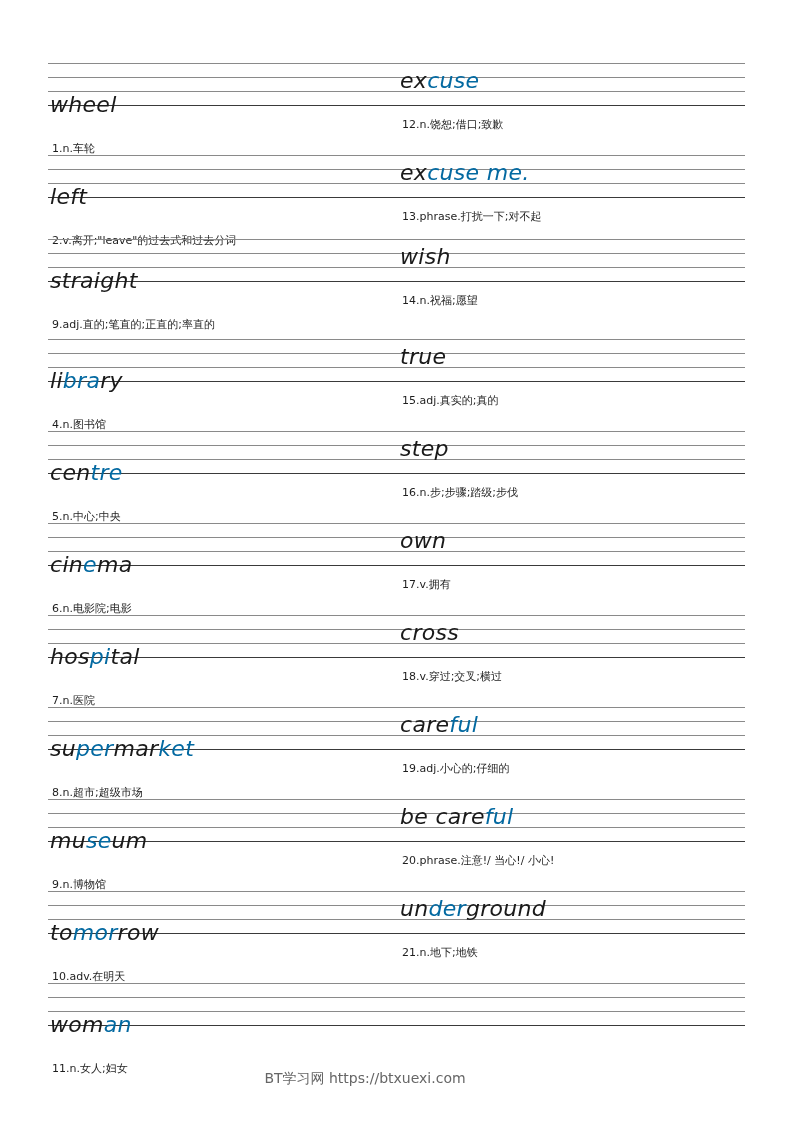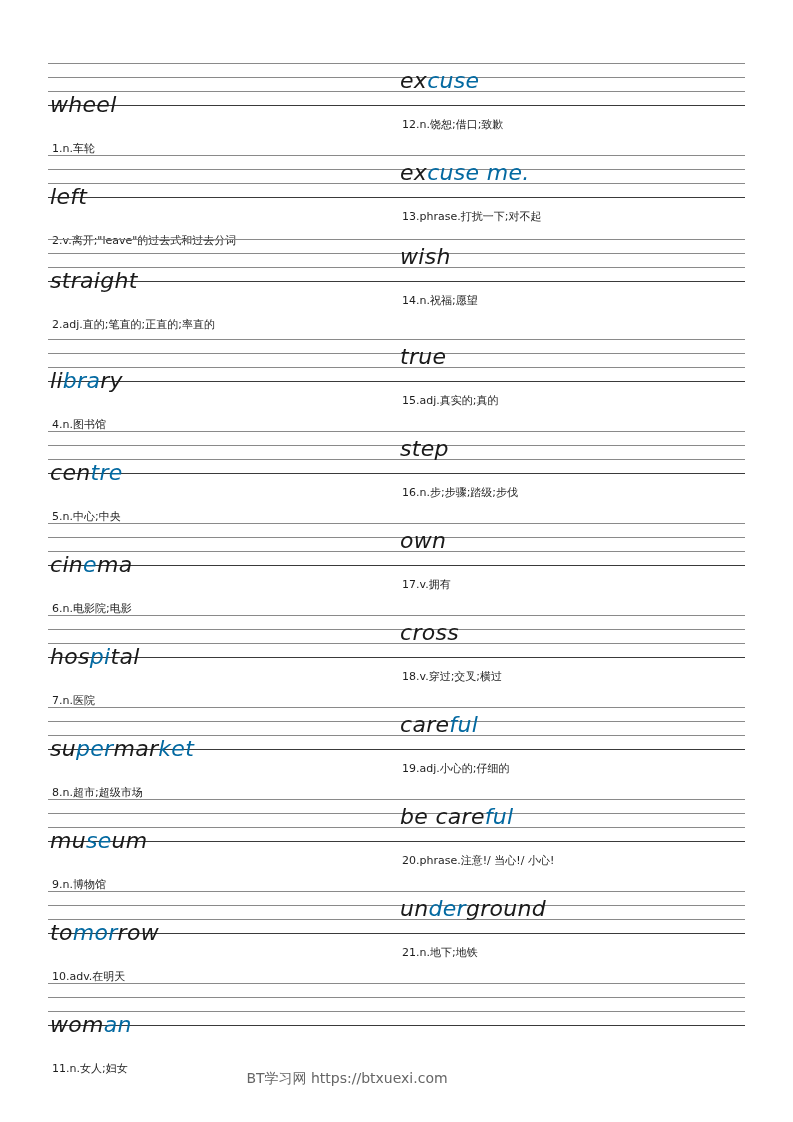--- a/index.html
+++ b/index.html
@@ -9,21 +9,21 @@
   .line.l1 { top:0; }
   .line.l2 { top:14px; }
   .line.l3 { top:28px; }
   .line.l4 { top:42px; height:1px; background:#3a3a3a; }
   .cell { position:absolute; top:0; width:340px; height:92px; }
   .cell.left { left:2px;margin-top:24px; }
   .cell.right { left:352px; }
   .word { position:absolute; left:0; top:5px; font-style:italic; font-size:22px; line-height:26px; color:#1a1a1a; letter-spacing:0.3px; white-space:nowrap; font-family:"DejaVu Sans", sans-serif; }
   .word .hl { color:#0369a1; }
   .def { position:absolute; left:2px; top:53px; font-size:11px; line-height:18px; color:#1e1e1e; white-space:nowrap; }
-  .footer { position:absolute; top:1070px; left:0; width:694px; text-align:center; font-size:14px; color:#666; }
+  .footer { position:absolute; top:1070px; left:18px; width:694px; text-align:center; font-size:14px; color:#666; }
 </style>
 </head>
 <body>
 
 <div id="sheet">
     <div class="row" style="top: 63px;">
       <div class="line l1"></div>
       <div class="line l2"></div>
       <div class="line l3"></div>
       <div class="line l4"></div>
@@ -50,21 +50,21 @@
         <div class="def">13.phrase.打扰一下;对不起</div>
       </div>
     </div>
     <div class="row" style="top: 239px;">
       <div class="line l1"></div>
       <div class="line l2"></div>
       <div class="line l3"></div>
       <div class="line l4"></div>
       <div class="cell left">
         <div class="word"><span>straight</span></div>
-        <div class="def">2.adj.直的;笔直的;正直的;率直的</div>
+        <div class="def">9.adj.直的;笔直的;正直的;率直的</div>
       </div>
       <div class="cell right">
         <div class="word"><span>wish</span></div>
         <div class="def">14.n.祝福;愿望</div>
       </div>
     </div>
     <div class="row" style="top: 339px;">
       <div class="line l1"></div>
       <div class="line l2"></div>
       <div class="line l3"></div>

